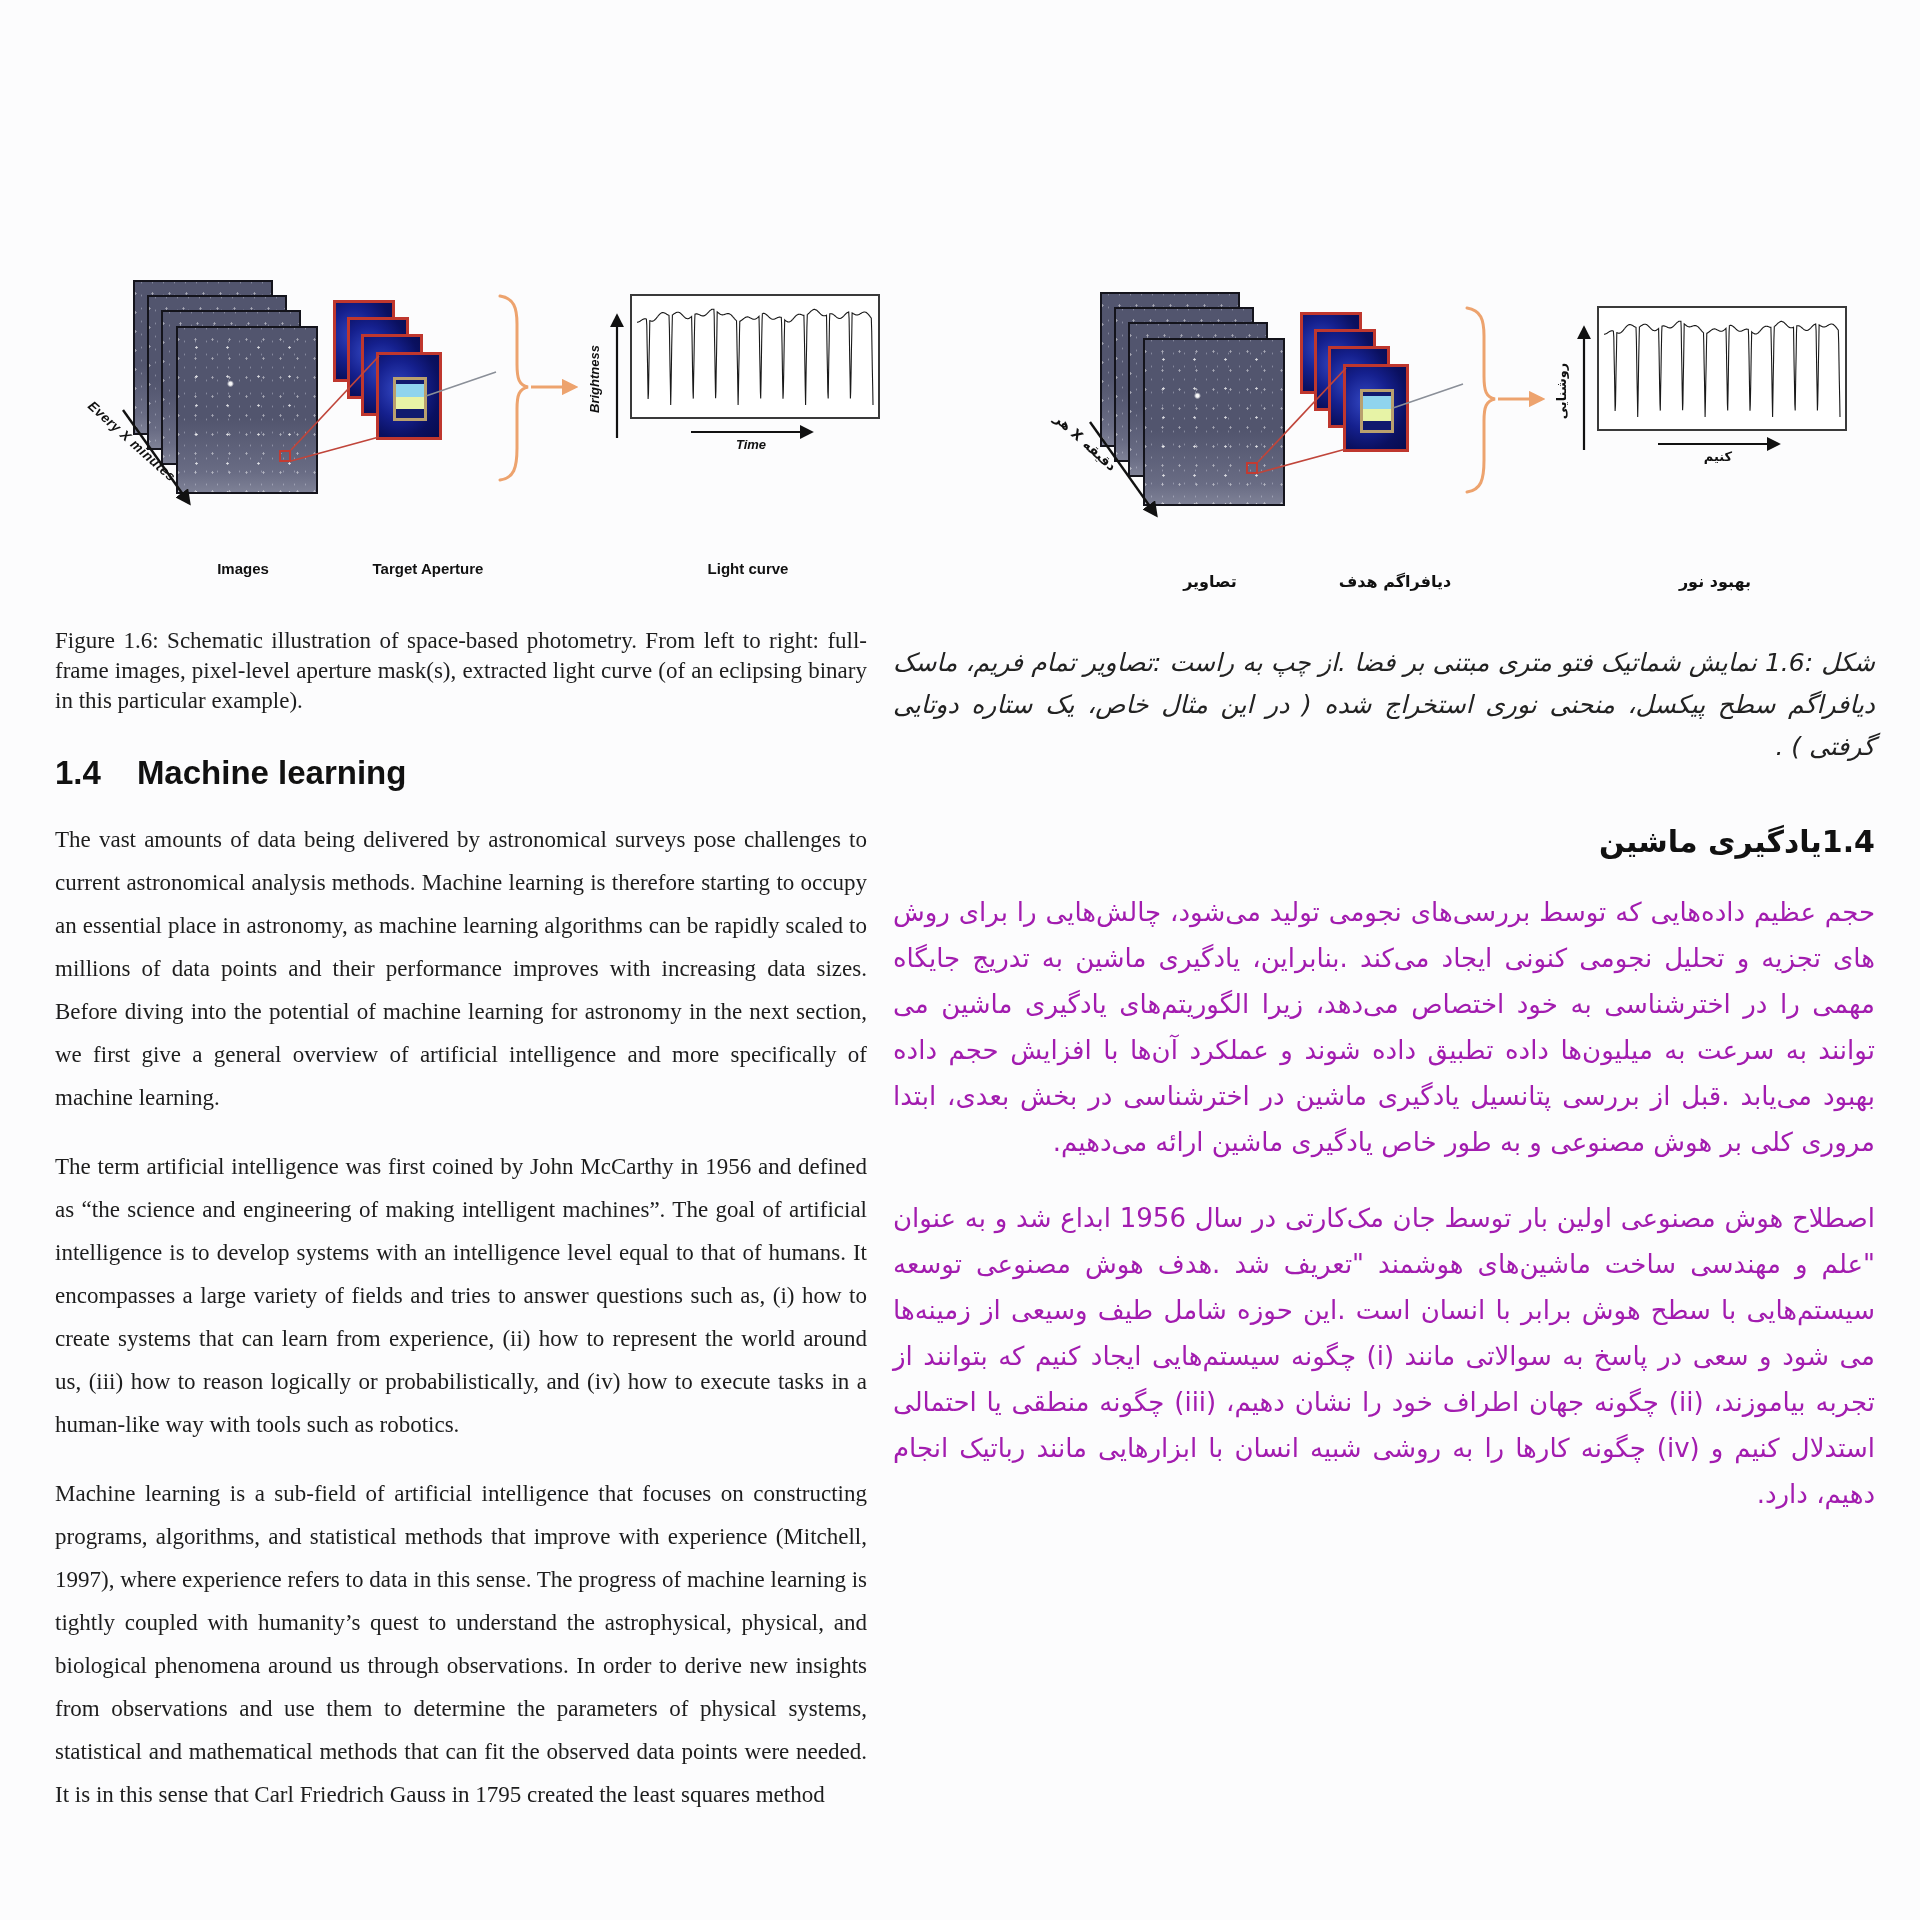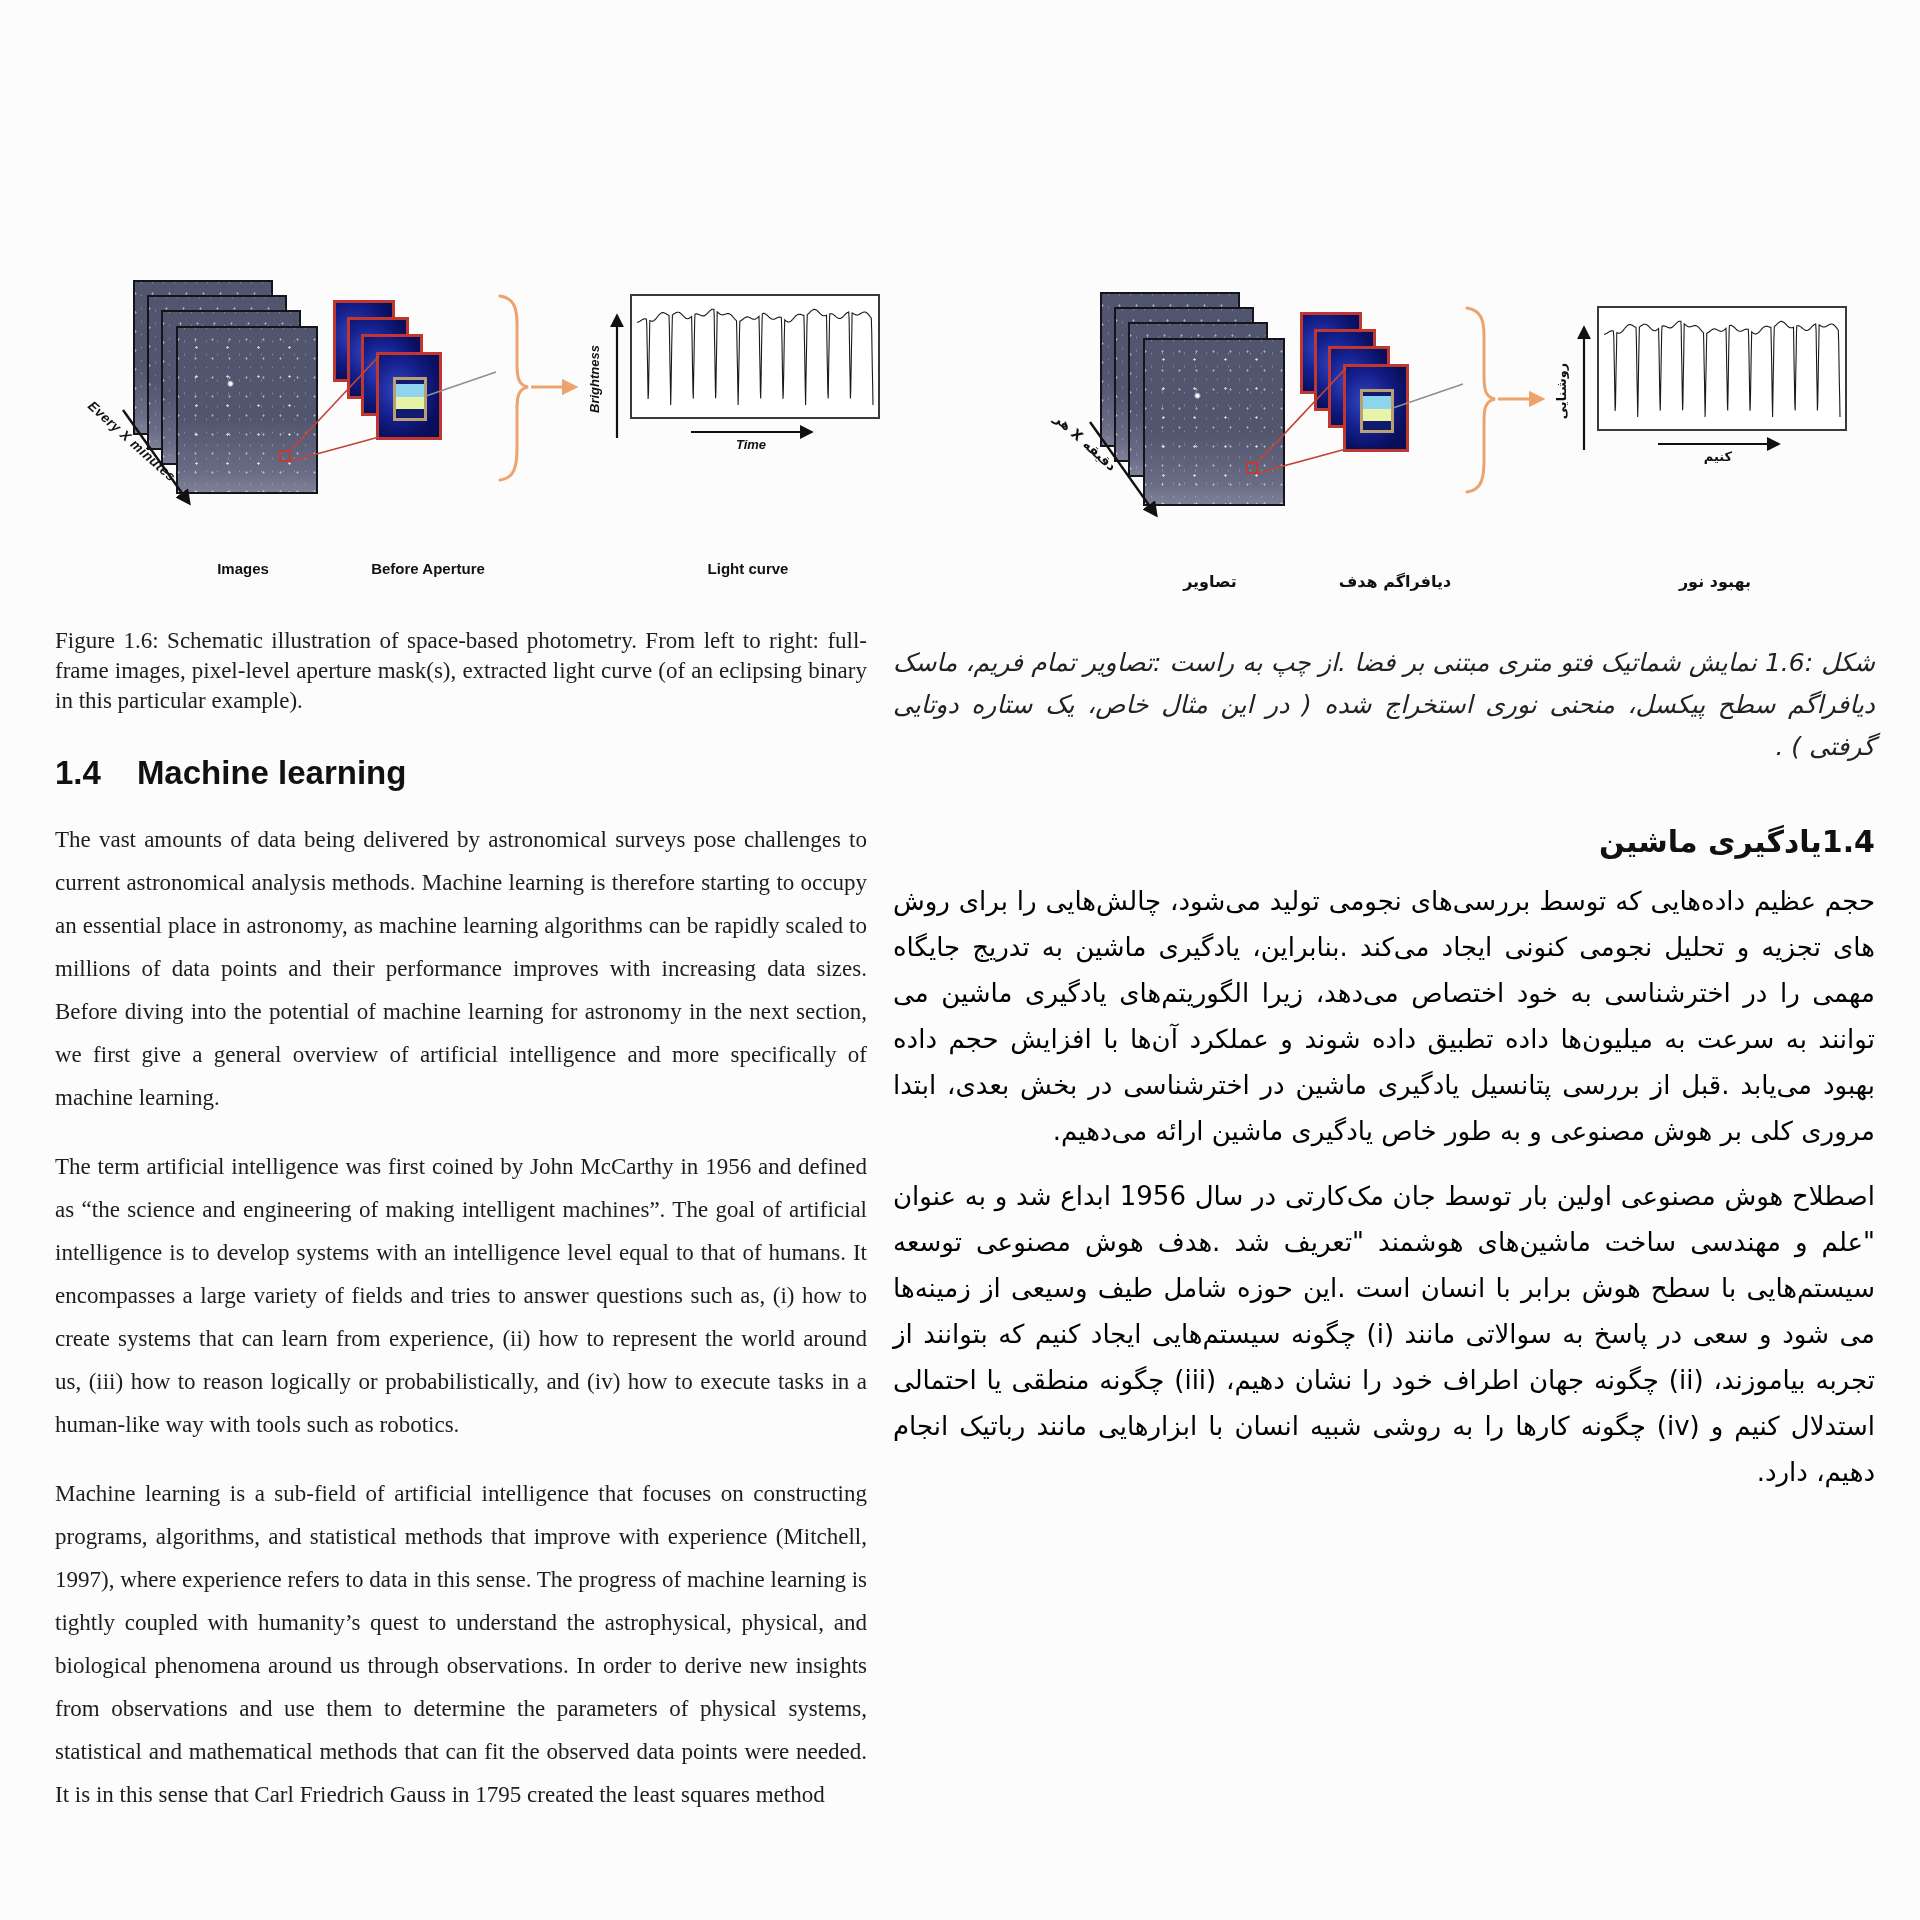--- a/index.html
+++ b/index.html
@@ -62,22 +62,22 @@
 
   
   .caption-en{margin:36px 0 0 0;font-size:23px;line-height:30px;text-align:justify;color:#1d1d1d;font-family:Liberation Serif, serif;}
   .caption-fa{margin:40px 0 0 0;font-family:"DejaVu Sans",sans-serif;font-size:25px;line-height:42px;
       text-align:justify;color:#222;font-style:italic;}
   .head-en{margin:38px 0 0 0;font-family:"Liberation Sans",sans-serif;font-weight:bold;font-size:33px;color:#111;}
   .head-en .num{margin-right:36px;}
   .head-fa{margin:56px 0 0 0;font-family:"DejaVu Sans",sans-serif;font-weight:bold;font-size:30px;color:#111;
       text-align:right;}
   .para-en{margin:26px 0 0 0;font-size:23px;line-height:43px;text-align:justify;}
-  .para-fa{margin:19px 0 0 0;font-family:"DejaVu Sans",sans-serif;font-size:26px;line-height:46px;
-      text-align:justify;color:#000000;}
+  .para-fa{margin:30px 0 0 0;font-family:"DejaVu Sans",sans-serif;font-size:26px;line-height:46px;
+      text-align:justify;color:#a21caf;}
 </style>
 </head>
 <body>
 
 <svg width="0" height="0" style="position:absolute">
   <defs>
     <marker id="ahb" viewBox="0 0 10 10" refX="8" refY="5" markerWidth="6.5" markerHeight="6.5" orient="auto-start-reverse">
       <path d="M0,0 L10,5 L0,10 z" fill="#111"></path>
     </marker>
     <marker id="aho" viewBox="0 0 10 10" refX="8" refY="5" markerWidth="5.5" markerHeight="5.5" orient="auto-start-reverse">
@@ -116,21 +116,21 @@
     <div class="lcbox">
       <svg class="lcsvg" viewBox="0 0 246 121" preserveAspectRatio="none">
         <path class="lc-curve" d="M5.0,26.2L5.3,26.2L5.7,26.2L6.0,26.1L6.3,26.0L6.7,25.9L7.0,25.8L7.4,25.6L7.7,25.4L8.0,25.2L8.4,25.0L8.7,24.7L9.0,24.5L9.4,24.3L9.7,24.1L10.1,23.8L10.4,23.6L10.7,23.5L11.1,23.3L11.4,23.2L11.7,23.0L12.1,22.9L12.4,22.9L12.8,22.8L13.1,22.8L13.4,22.8L13.8,22.9L14.1,23.0L14.4,23.1L14.8,29.3L15.1,47.8L15.5,66.2L15.8,84.6L16.1,102.9L16.5,96.9L16.8,78.7L17.1,60.6L17.5,42.6L17.8,24.7L18.1,24.8L18.5,24.9L18.8,25.0L19.2,25.1L19.5,25.2L19.8,25.2L20.2,25.2L20.5,25.1L20.8,25.1L21.2,24.9L21.5,24.8L21.9,24.6L22.2,24.4L22.5,24.1L22.9,23.8L23.2,23.5L23.5,23.1L23.9,22.8L24.2,22.4L24.6,22.0L24.9,21.5L25.2,21.1L25.6,20.7L25.9,20.3L26.2,19.8L26.6,19.4L26.9,19.0L27.3,18.7L27.6,18.3L27.9,18.0L28.3,17.7L28.6,17.4L28.9,17.2L29.3,17.0L29.6,16.8L29.9,16.7L30.3,16.6L30.6,16.6L31.0,16.6L31.3,16.6L31.6,16.7L32.0,16.7L32.3,16.9L32.6,17.0L33.0,17.2L33.3,17.3L33.7,17.5L34.0,17.7L34.3,17.9L34.7,18.2L35.0,18.4L35.3,18.5L35.7,18.7L36.0,18.9L36.4,19.1L36.7,19.2L37.0,19.3L37.4,32.2L37.7,51.4L38.0,70.6L38.4,89.8L38.7,109.0L39.1,89.8L39.4,70.5L39.7,51.2L40.1,31.9L40.4,18.8L40.7,18.7L41.1,18.5L41.4,18.3L41.7,18.0L42.1,17.8L42.4,17.6L42.8,17.4L43.1,17.2L43.4,17.0L43.8,16.8L44.1,16.6L44.4,16.5L44.8,16.4L45.1,16.3L45.5,16.2L45.8,16.2L46.1,16.2L46.5,16.3L46.8,16.3L47.1,16.4L47.5,16.6L47.8,16.8L48.2,17.0L48.5,17.2L48.8,17.5L49.2,17.8L49.5,18.1L49.8,18.5L50.2,18.8L50.5,19.1L50.9,19.5L51.2,19.9L51.5,20.2L51.9,20.6L52.2,20.9L52.5,21.2L52.9,21.5L53.2,21.7L53.5,22.0L53.9,22.2L54.2,22.4L54.6,22.5L54.9,22.6L55.2,22.7L55.6,22.7L55.9,22.7L56.2,22.6L56.6,22.5L56.9,22.4L57.3,22.2L57.6,22.1L57.9,21.8L58.3,21.6L58.6,21.4L58.9,21.1L59.3,20.8L59.6,20.5L60.0,39.3L60.3,58.1L60.6,77.1L61.0,96.2L61.3,102.6L61.6,83.3L62.0,63.8L62.3,44.4L62.7,24.8L63.0,18.2L63.3,18.1L63.7,18.0L64.0,17.9L64.3,17.9L64.7,17.9L65.0,17.9L65.3,18.0L65.7,18.1L66.0,18.2L66.4,18.3L66.7,18.4L67.0,18.6L67.4,18.7L67.7,18.9L68.0,19.1L68.4,19.2L68.7,19.4L69.1,19.5L69.4,19.7L69.7,19.8L70.1,19.8L70.4,19.9L70.7,19.9L71.1,19.9L71.4,19.9L71.8,19.9L72.1,19.8L72.4,19.6L72.8,19.5L73.1,19.3L73.4,19.1L73.8,18.8L74.1,18.5L74.5,18.2L74.8,17.9L75.1,17.6L75.5,17.2L75.8,16.9L76.1,16.5L76.5,16.1L76.8,15.8L77.1,15.4L77.5,15.1L77.8,14.7L78.2,14.4L78.5,14.2L78.8,13.9L79.2,13.7L79.5,13.5L79.8,13.4L80.2,13.3L80.5,13.2L80.9,13.2L81.2,13.2L81.5,13.2L81.9,13.3L82.2,20.3L82.5,40.9L82.9,61.4L83.2,81.9L83.6,102.2L83.9,95.5L84.2,75.4L84.6,55.4L84.9,35.5L85.2,15.8L85.6,16.1L85.9,16.4L86.3,16.7L86.6,17.0L86.9,17.3L87.3,17.6L87.6,17.8L87.9,18.1L88.3,18.3L88.6,18.4L88.9,18.6L89.3,18.7L89.6,18.8L90.0,18.8L90.3,18.9L90.6,18.9L91.0,18.8L91.3,18.8L91.6,18.7L92.0,18.6L92.3,18.5L92.7,18.4L93.0,18.3L93.3,18.2L93.7,18.0L94.0,17.9L94.3,17.8L94.7,17.7L95.0,17.7L95.4,17.6L95.7,17.6L96.0,17.6L96.4,17.6L96.7,17.6L97.0,17.7L97.4,17.8L97.7,18.0L98.1,18.2L98.4,18.4L98.7,18.6L99.1,18.9L99.4,19.2L99.7,19.5L100.1,19.9L100.4,20.3L100.7,20.6L101.1,21.0L101.4,21.4L101.8,21.8L102.1,22.2L102.4,22.6L102.8,23.0L103.1,23.4L103.4,23.7L103.8,24.1L104.1,24.4L104.5,24.6L104.8,36.9L105.1,55.0L105.5,73.1L105.8,91.1L106.1,109.0L106.5,91.1L106.8,73.2L107.2,55.3L107.5,37.3L107.8,25.3L108.2,25.2L108.5,25.0L108.8,24.8L109.2,24.6L109.5,24.3L109.9,24.1L110.2,23.8L110.5,23.5L110.9,23.2L111.2,23.0L111.5,22.7L111.9,22.4L112.2,22.2L112.5,21.9L112.9,21.7L113.2,21.5L113.6,21.4L113.9,21.2L114.2,21.1L114.6,21.0L114.9,21.0L115.2,20.9L115.6,20.9L115.9,21.0L116.3,21.0L116.6,21.1L116.9,21.2L117.3,21.4L117.6,21.5L117.9,21.7L118.3,21.9L118.6,22.0L119.0,22.2L119.3,22.4L119.6,22.6L120.0,22.7L120.3,22.9L120.6,23.0L121.0,23.1L121.3,23.2L121.7,23.2L122.0,23.3L122.3,23.3L122.7,23.2L123.0,23.2L123.3,23.1L123.7,22.9L124.0,22.8L124.3,22.6L124.7,22.4L125.0,22.1L125.4,21.9L125.7,21.6L126.0,21.3L126.4,20.9L126.7,20.6L127.0,20.3L127.4,39.0L127.7,57.9L128.1,77.0L128.4,96.1L128.7,102.5L129.1,83.1L129.4,63.6L129.7,44.0L130.1,24.3L130.4,17.6L130.8,17.5L131.1,17.4L131.4,17.4L131.8,17.4L132.1,17.4L132.4,17.5L132.8,17.6L133.1,17.8L133.5,18.0L133.8,18.2L134.1,18.4L134.5,18.7L134.8,19.0L135.1,19.3L135.5,19.6L135.8,19.9L136.1,20.2L136.5,20.6L136.8,20.9L137.2,21.2L137.5,21.5L137.8,21.8L138.2,22.1L138.5,22.4L138.8,22.6L139.2,22.8L139.5,22.9L139.9,23.1L140.2,23.2L140.5,23.2L140.9,23.3L141.2,23.3L141.5,23.3L141.9,23.2L142.2,23.1L142.6,23.0L142.9,22.9L143.2,22.8L143.6,22.6L143.9,22.5L144.2,22.3L144.6,22.1L144.9,22.0L145.3,21.8L145.6,21.6L145.9,21.5L146.3,21.4L146.6,21.3L146.9,21.2L147.3,21.1L147.6,21.1L147.9,21.1L148.3,21.2L148.6,21.2L149.0,21.3L149.3,21.4L149.6,27.8L150.0,46.7L150.3,65.5L150.6,84.2L151.0,102.8L151.3,96.7L151.7,78.3L152.0,60.0L152.3,41.9L152.7,23.9L153.0,24.2L153.3,24.4L153.7,24.7L154.0,25.0L154.4,25.2L154.7,25.4L155.0,25.6L155.4,25.7L155.7,25.9L156.0,25.9L156.4,26.0L156.7,26.0L157.1,26.0L157.4,25.9L157.7,25.8L158.1,25.6L158.4,25.4L158.7,25.2L159.1,25.0L159.4,24.7L159.7,24.4L160.1,24.0L160.4,23.7L160.8,23.3L161.1,22.9L161.4,22.5L161.8,22.1L162.1,21.7L162.4,21.3L162.8,21.0L163.1,20.6L163.5,20.2L163.8,19.9L164.1,19.6L164.5,19.3L164.8,19.1L165.1,18.9L165.5,18.7L165.8,18.6L166.2,18.4L166.5,18.4L166.8,18.3L167.2,18.3L167.5,18.3L167.8,18.3L168.2,18.4L168.5,18.4L168.9,18.5L169.2,18.6L169.5,18.7L169.9,18.8L170.2,19.0L170.5,19.1L170.9,19.2L171.2,19.3L171.5,19.4L171.9,19.4L172.2,32.2L172.6,51.4L172.9,70.6L173.2,89.8L173.6,109.0L173.9,89.8L174.2,70.5L174.6,51.1L174.9,31.7L175.3,18.6L175.6,18.4L175.9,18.1L176.3,17.8L176.6,17.5L176.9,17.2L177.3,16.9L177.6,16.6L178.0,16.2L178.3,15.9L178.6,15.6L179.0,15.2L179.3,14.9L179.6,14.7L180.0,14.4L180.3,14.2L180.7,13.9L181.0,13.8L181.3,13.6L181.7,13.5L182.0,13.4L182.3,13.4L182.7,13.4L183.0,13.5L183.3,13.6L183.7,13.7L184.0,13.9L184.4,14.1L184.7,14.3L185.0,14.5L185.4,14.8L185.7,15.1L186.0,15.5L186.4,15.8L186.7,16.1L187.1,16.5L187.4,16.8L187.7,17.2L188.1,17.5L188.4,17.9L188.7,18.2L189.1,18.5L189.4,18.7L189.8,19.0L190.1,19.2L190.4,19.4L190.8,19.5L191.1,19.7L191.4,19.7L191.8,19.8L192.1,19.8L192.5,19.8L192.8,19.8L193.1,19.7L193.5,19.6L193.8,19.5L194.1,19.4L194.5,19.2L194.8,38.3L195.1,57.5L195.5,76.8L195.8,96.1L196.2,102.5L196.5,83.1L196.8,63.6L197.2,44.0L197.5,24.4L197.8,17.8L198.2,17.7L198.5,17.7L198.9,17.7L199.2,17.7L199.5,17.8L199.9,17.9L200.2,18.0L200.5,18.1L200.9,18.3L201.2,18.5L201.6,18.7L201.9,18.9L202.2,19.2L202.6,19.5L202.9,19.8L203.2,20.0L203.6,20.3L203.9,20.6L204.3,20.9L204.6,21.2L204.9,21.4L205.3,21.7L205.6,21.9L205.9,22.1L206.3,22.2L206.6,22.3L206.9,22.4L207.3,22.5L207.6,22.5L208.0,22.5L208.3,22.4L208.6,22.3L209.0,22.2L209.3,22.0L209.6,21.8L210.0,21.6L210.3,21.3L210.7,21.0L211.0,20.7L211.3,20.4L211.7,20.1L212.0,19.7L212.3,19.4L212.7,19.0L213.0,18.6L213.4,18.3L213.7,18.0L214.0,17.6L214.4,17.3L214.7,17.1L215.0,16.8L215.4,16.6L215.7,16.4L216.1,16.2L216.4,16.1L216.7,16.0L217.1,22.6L217.4,42.5L217.7,62.5L218.1,82.4L218.4,102.4L218.7,95.7L219.1,75.9L219.4,56.1L219.8,36.5L220.1,16.9L220.4,17.1L220.8,17.3L221.1,17.5L221.4,17.7L221.8,17.9L222.1,18.1L222.5,18.3L222.8,18.5L223.1,18.6L223.5,18.8L223.8,18.9L224.1,18.9L224.5,19.0L224.8,19.0L225.2,19.0L225.5,19.0L225.8,18.9L226.2,18.8L226.5,18.7L226.8,18.6L227.2,18.4L227.5,18.2L227.9,18.0L228.2,17.8L228.5,17.6L228.9,17.4L229.2,17.2L229.5,17.0L229.9,16.8L230.2,16.6L230.5,16.4L230.9,16.3L231.2,16.2L231.6,16.1L231.9,16.0L232.2,16.0L232.6,16.0L232.9,16.0L233.2,16.1L233.6,16.2L233.9,16.3L234.3,16.5L234.6,16.8L234.9,17.0L235.3,17.3L235.6,17.6L235.9,18.0L236.3,18.4L236.6,18.7L237.0,19.2L237.3,19.6L237.6,20.0L238.0,20.4L238.3,20.9L238.6,21.3L239.0,21.7L239.3,22.1L239.7,34.8L240.0,53.6L240.3,72.2L240.7,90.7L241.0,109.0" fill="none" stroke="#1a1a1a" stroke-width="1.1"></path>
       </svg>
     </div>
 
     <div class="ylab">Brightness</div>
     <div class="xlab">Time</div>
     <div class="dlab">Every X minutes</div>
     <div class="flabel l-img">Images</div>
-    <div class="flabel l-ap">Before Aperture</div>
+    <div class="flabel l-ap">Target Aperture</div>
     <div class="flabel l-lc">Light curve</div>
   </figure>
 
   <div class="caption-en">Figure 1.6: Schematic illustration of space-based photometry. From left to right: full-frame images, pixel-level aperture mask(s), extracted light curve (of an eclipsing binary in this particular example).</div>
 
   <h2 class="head-en"><span class="num">1.4</span><span>Machine learning</span></h2>
 
   <p class="para-en">The vast amounts of data being delivered by astronomical surveys pose challenges to current astronomical analysis methods. Machine learning is therefore starting to occupy an essential place in astronomy, as machine learning algorithms can be rapidly scaled to millions of data points and their performance improves with increasing data sizes. Before diving into the potential of machine learning for astronomy in the next section, we first give a general overview of artificial intelligence and more specifically of machine learning.</p>
   <p class="para-en">The term artificial intelligence was first coined by John McCarthy in 1956 and defined as “the science and engineering of making intelligent machines”. The goal of artificial intelligence is to develop systems with an intelligence level equal to that of humans. It encompasses a large variety of fields and tries to answer questions such as, (i) how to create systems that can learn from experience, (ii) how to represent the world around us, (iii) how to reason logically or probabilistically, and (iv) how to execute tasks in a human-like way with tools such as robotics.</p>
   <p class="para-en">Machine learning is a sub-field of artificial intelligence that focuses on constructing programs, algorithms, and statistical methods that improve with experience (Mitchell, 1997), where experience refers to data in this sense. The progress of machine learning is tightly coupled with humanity’s quest to understand the astrophysical, physical, and biological phenomena around us through observations. In order to derive new insights from observations and use them to determine the parameters of physical systems, statistical and mathematical methods that can fit the observed data points were needed. It is in this sense that Carl Friedrich Gauss in 1795 created the least squares method</p>

